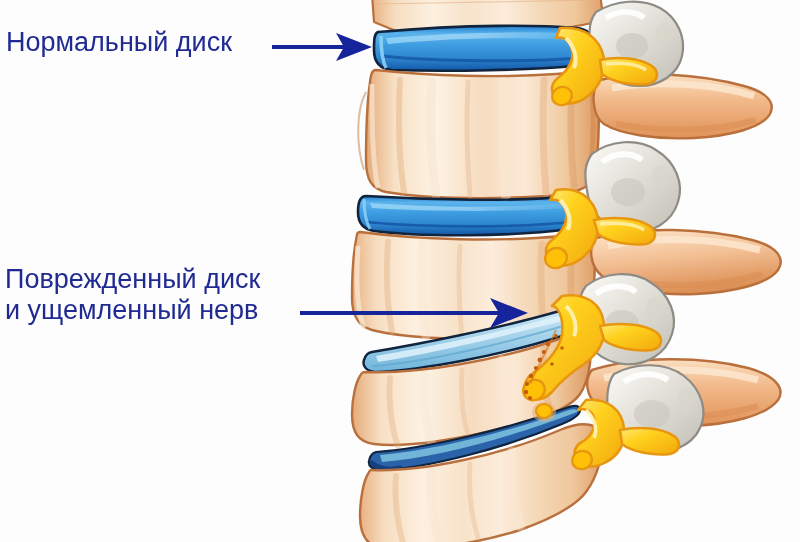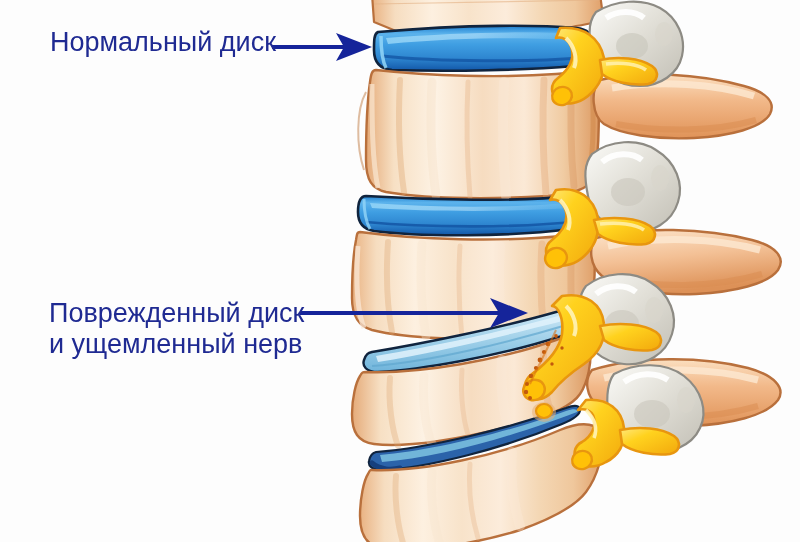--- a/index.html
+++ b/index.html
@@ -12,24 +12,23 @@
   svg.layer{position:absolute;left:0;top:0;width:800px;height:542px;display:block;}
   .label{
     position:absolute;
     color:#1f2a92;
     font-size:27px;
     font-weight:400;
     line-height:31px;
     letter-spacing:0px;
     white-space:pre;
     font-family:"Liberation Sans","DejaVu Sans",sans-serif;
-    margin-left:44px;
   }
   #label-normal{left:6px;top:27px;}
-  #label-damaged{left:5px;top:298px;}
+  #label-damaged{left:5px;top:264px;}
 </style>
 </head>
 <body>
 
 <div id="stage">
 
   <svg class="layer" viewBox="0 0 800 542">
     <defs>
       <linearGradient id="gBody" x1="0" y1="0" x2="1" y2="0">
         <stop offset="0" stop-color="#e9b282"></stop>

